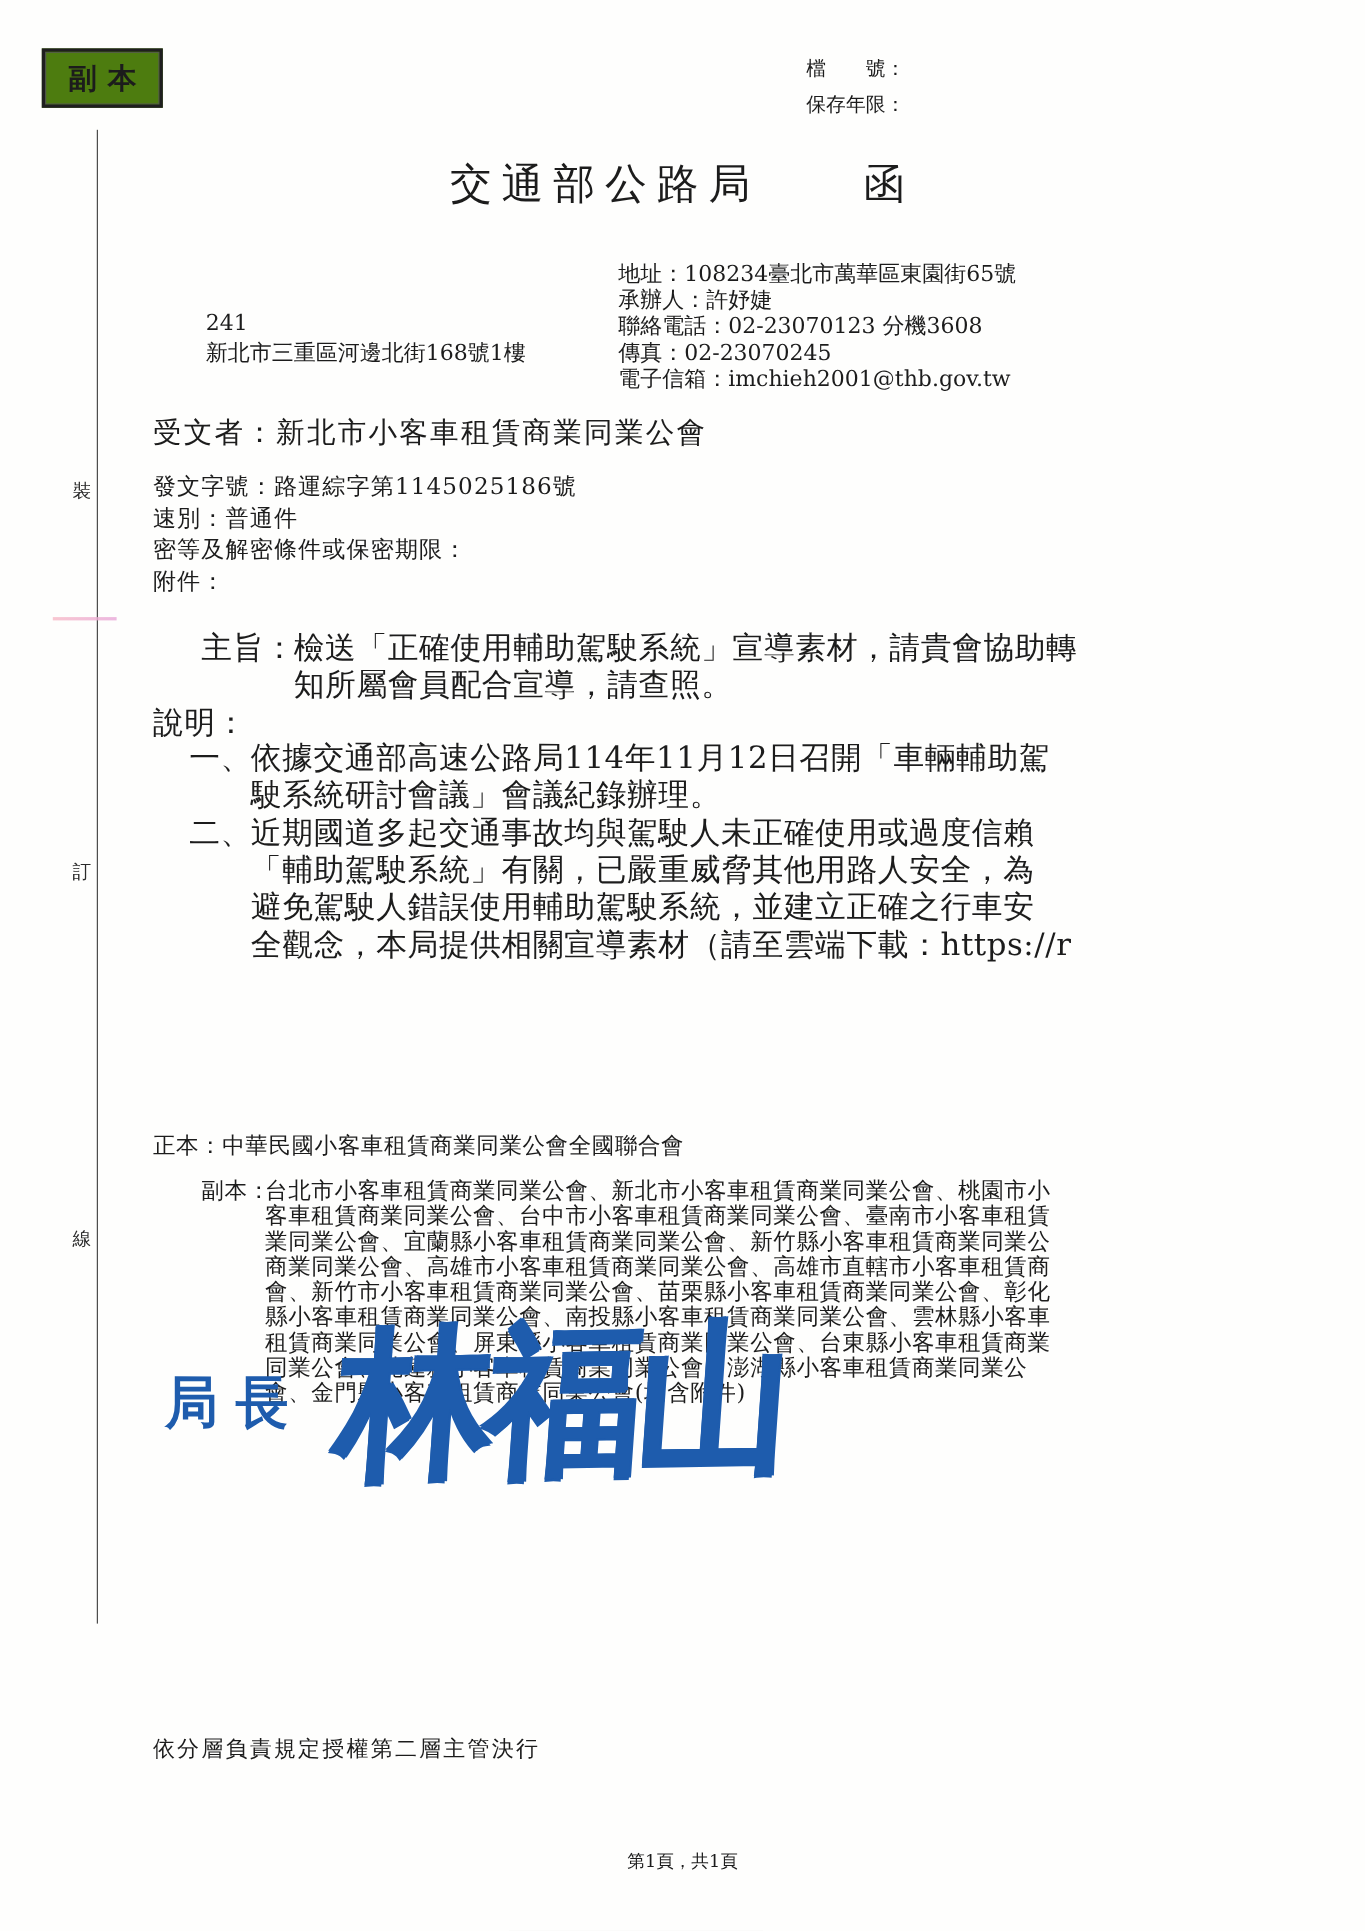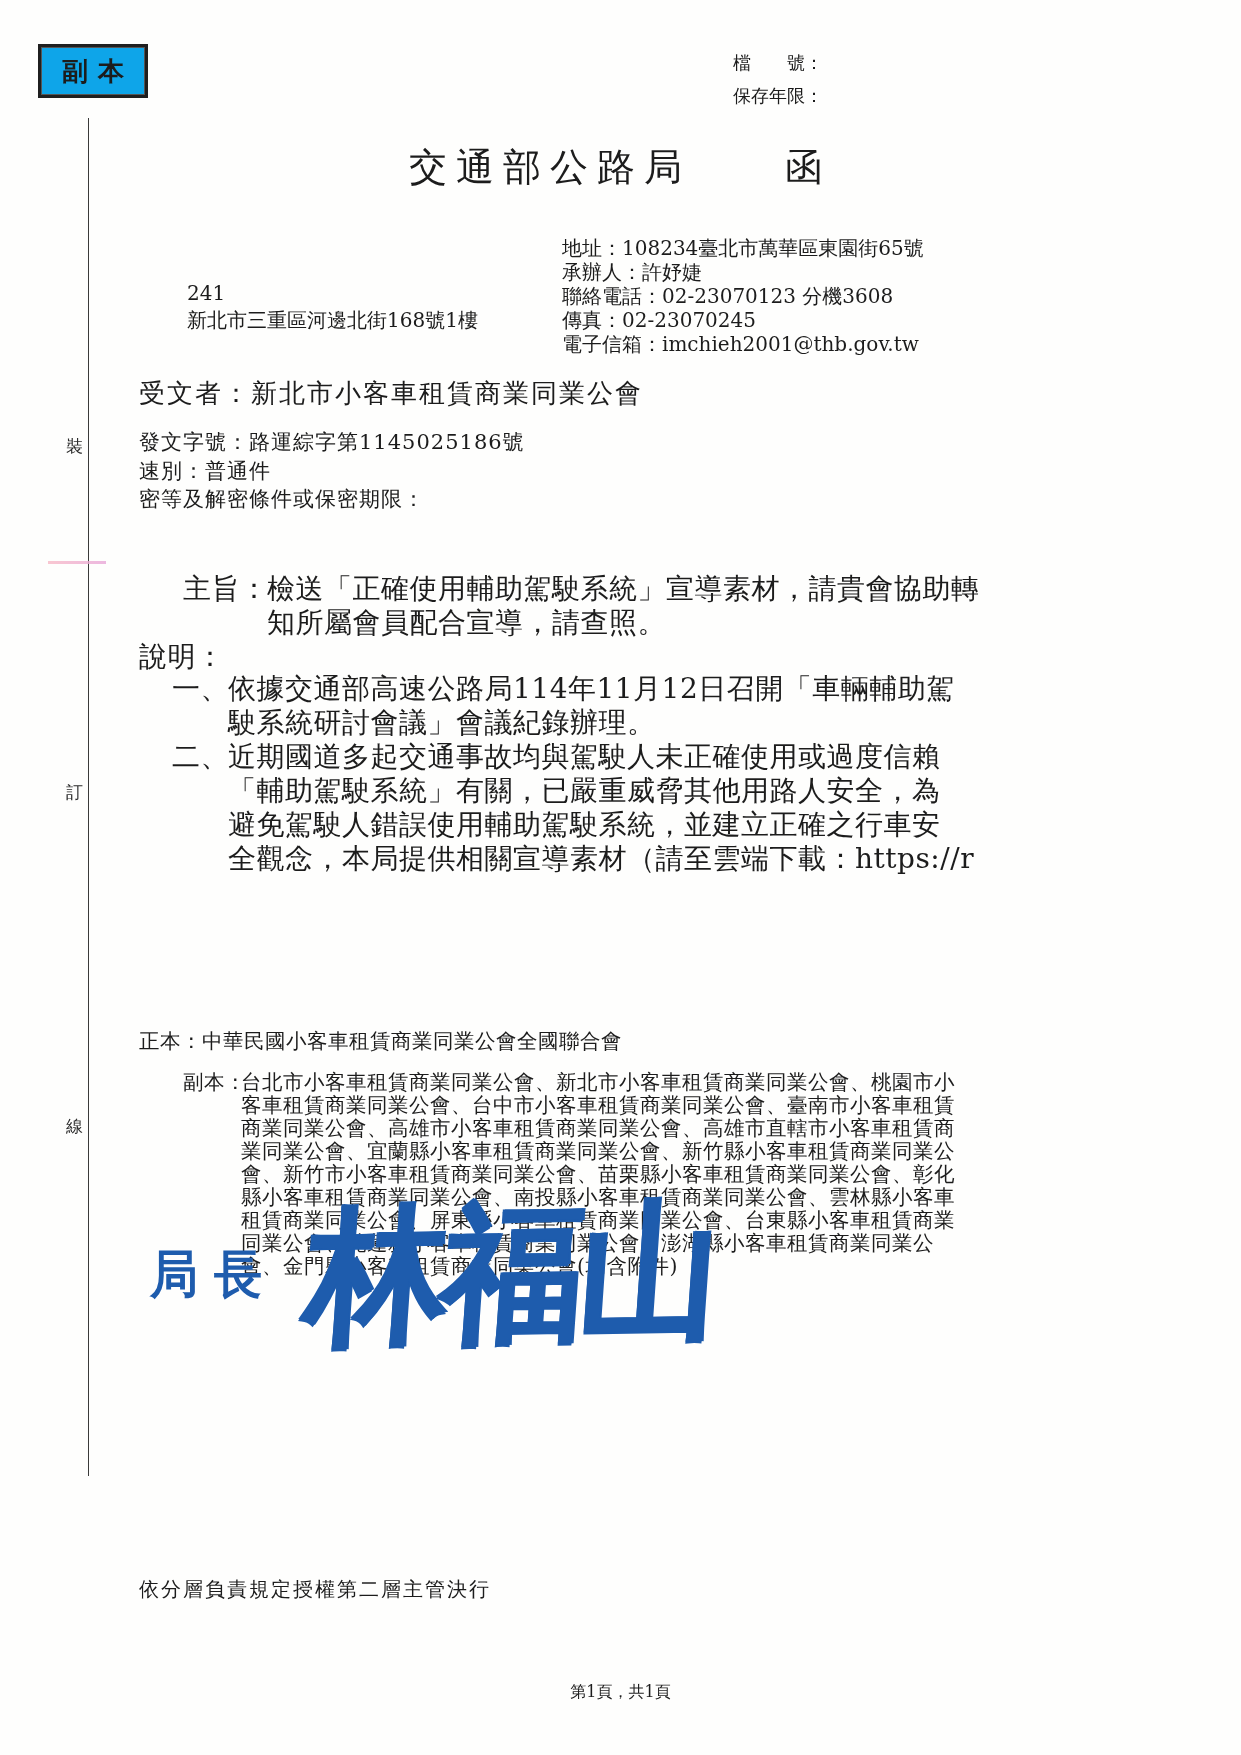--- a/index.html
+++ b/index.html
@@ -11,21 +11,21 @@
   .page{
     position:relative;width:1241px;height:1755px;
     background:#fefefd;color:#1c1c1c;overflow:hidden;
   }
   
   .stamp{
     position:absolute;left:38px;top:44px;width:104px;height:48px;
     border:3px solid #1f1f1f;box-shadow:0 0 0 1px #555 inset;
     display:flex;align-items:center;justify-content:center;
     font-size:26px;font-weight:bold;letter-spacing:10px;text-indent:10px;
-    background:#0ea5e9;
+    background:#4d7c0f;
   }
   
   .file-block{position:absolute;left:733px;top:46px;font-size:18px;line-height:33px;}
   
   .title{
     position:absolute;left:0;top:142px;width:1241px;margin:0;
     text-align:center;font-size:38px;font-weight:normal;letter-spacing:9px;
   }
   
   .sender{position:absolute;left:562px;top:236px;font-size:20px;line-height:24px;}
@@ -100,20 +100,21 @@
       <div>241</div>
       <div>新北市三重區河邊北街168號1樓</div>
     </div>
 
   <div class="recipient">受文者：新北市小客車租賃商業同業公會</div>
 
   <div class="meta">
       <div>發文字號：路運綜字第1145025186號</div>
       <div>速別：普通件</div>
       <div>密等及解密條件或保密期限：</div>
+      <div>附件：</div>
     </div>
 
   <div class="subject hang body-text">
     <span class="hang-label">主旨：</span>
     <div class="hang-body">
         <div>檢送「正確使用輔助駕駛系統」宣導素材，請貴會協助轉</div>
         <div>知所屬會員配合宣導，請查照。</div>
       </div>
   </div>
 
@@ -137,22 +138,22 @@
       </div>
   </div>
 
   <div class="original closing">正本：中華民國小客車租賃商業同業公會全國聯合會</div>
 
   <div class="copies hang closing">
     <span class="hang-label">副本：</span>
     <div class="hang-body">
         <div>台北市小客車租賃商業同業公會、新北市小客車租賃商業同業公會、桃園市小</div>
         <div>客車租賃商業同業公會、台中市小客車租賃商業同業公會、臺南市小客車租賃</div>
+        <div>業同業公會、宜蘭縣小客車租賃商業同業公會、新竹縣小客車租賃商業同業公</div>
         <div>商業同業公會、高雄市小客車租賃商業同業公會、高雄市直轄市小客車租賃商</div>
-        <div>業同業公會、宜蘭縣小客車租賃商業同業公會、新竹縣小客車租賃商業同業公</div>
         <div>會、新竹市小客車租賃商業同業公會、苗栗縣小客車租賃商業同業公會、彰化</div>
         <div>縣小客車租賃商業同業公會、南投縣小客車租賃商業同業公會、雲林縣小客車</div>
         <div>租賃商業同業公會、屏東縣小客車租賃商業同業公會、台東縣小客車租賃商業</div>
         <div>同業公會、花蓮縣小客車租賃商業同業公會、澎湖縣小客車租賃商業同業公</div>
         <div>會、金門縣小客車租賃商業同業公會(均含附件)</div>
       </div>
   </div>
 
   <div class="sig-row">
     <span class="sig-title" style="color: rgb(30, 92, 173);">局長</span>

